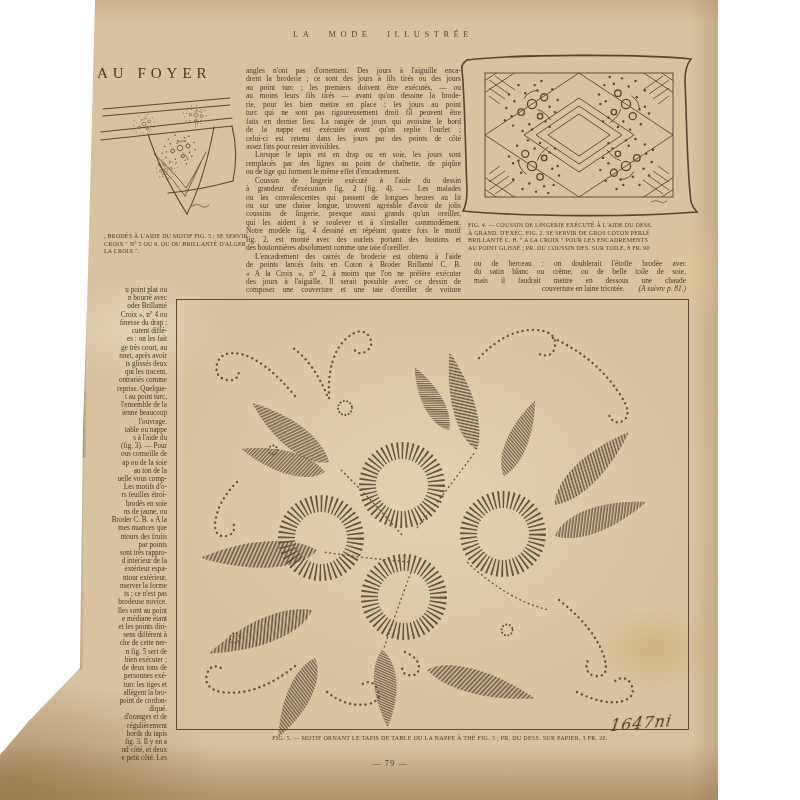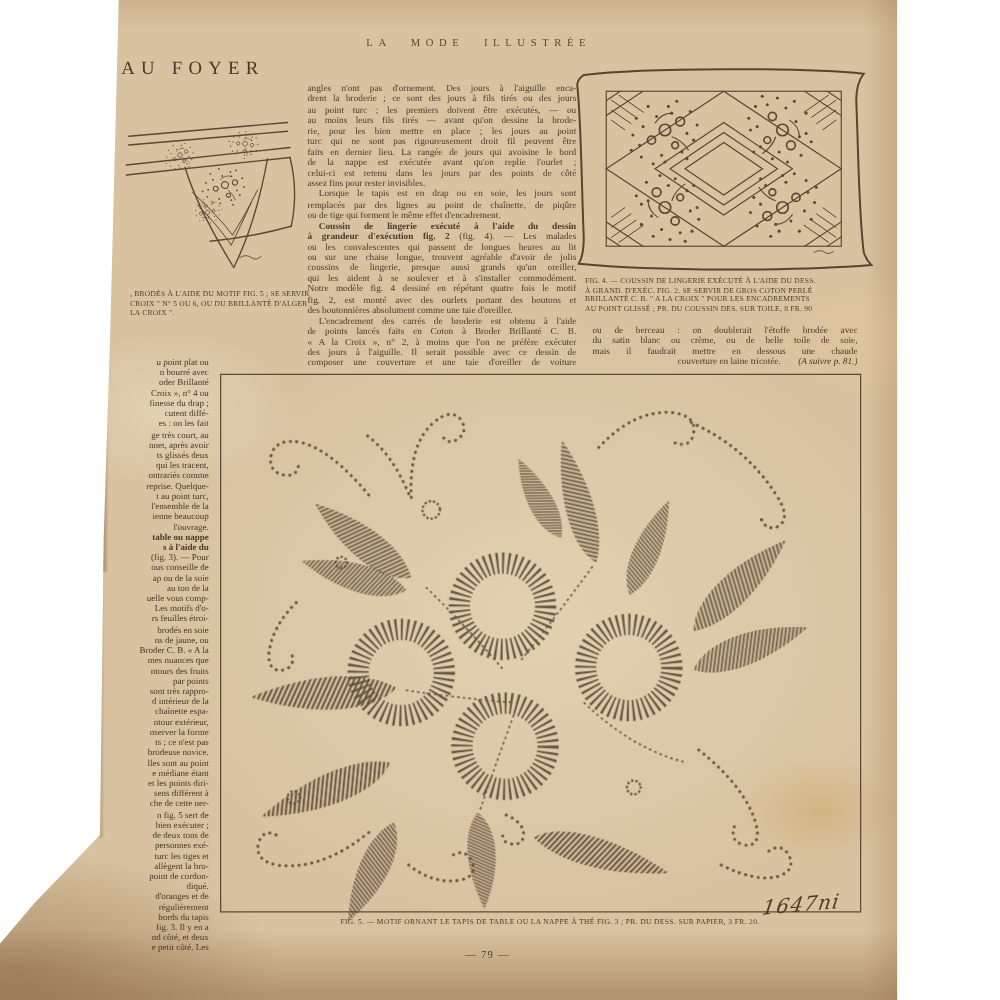--- a/index.html
+++ b/index.html
@@ -16,30 +16,30 @@
       linear-gradient(180deg, rgba(146,104,56,.18) 0%, rgba(146,104,56,0) 3%, rgba(146,104,56,0) 93%, rgba(126,88,44,.42) 99.5%),
       #d8c2a0;
     clip-path:polygon(95px 0, 718px 0, 718px 800px, 0 800px, 0 755px, 28px 722px, 80px 668px, 83px 430px, 88px 272px);
   }
   .edge-shadow{position:absolute;left:80px;top:268px;width:7px;height:190px;
     background:linear-gradient(90deg, rgba(66,42,18,.55), rgba(66,42,18,0));border-radius:4px;filter:blur(.5px);}
   .edge-shadow2{position:absolute;left:79px;top:450px;width:5px;height:220px;
     background:linear-gradient(90deg, rgba(66,42,18,.25), rgba(66,42,18,0));filter:blur(.6px);}
   #masthead{position:absolute;left:233px;top:29px;width:300px;text-align:center;
     font-size:8.5px;letter-spacing:4.5px;word-spacing:9px;color:#5a4830;}
-  #section-title{position:absolute;left:97px;top:47px;font-size:15px;letter-spacing:5px;color:#493827;}
+  #section-title{position:absolute;left:97px;top:65px;font-size:15px;letter-spacing:5px;color:#493827;}
   .col{position:absolute;color:#473827;}
   .tl{white-space:nowrap;overflow:visible;}
   .just .tl{text-align:justify;text-align-last:justify;white-space:normal;height:8.45px;overflow:hidden;padding-left:12px;}
   .just{font-size:7.4px;line-height:8.45px;}
   .ragl .tl{text-align:right;}
   .ragl{font-size:7.2px;line-height:8.22px;}
   .caps{font-size:6px;line-height:7.8px;letter-spacing:.2px;color:#4e3d2b;}
   .caps .tl{text-align:left;white-space:nowrap;}
-  .b{font-weight:bold;}
+  .b{font-weight:normal;}
   .ind{text-indent:9px;}
   .last{text-align-last:left !important;}
   .flexline{display:flex;justify-content:flex-end;text-align:left;text-align-last:left !important;}
   .rt{font-style:italic;margin-left:14px;}
   #motif-frame{position:absolute;left:176px;top:299px;width:511px;height:429px;
     border:1.2px solid rgba(72,54,34,.85);}
   #motif-caption{position:absolute;left:180px;top:735px;width:520px;text-align:center;
     font-size:6px;letter-spacing:.3px;color:#4e3d2b;}
   #page-number{position:absolute;left:330px;top:758px;width:120px;text-align:center;
     font-size:8.5px;color:#53412c;letter-spacing:1px;}
@@ -232,21 +232,21 @@
       <div class="tl">Les motifs d'o-</div>
       <div class="tl">rs feuilles étroi-</div>
       <div class="tl">brodés en soie</div>
       <div class="tl">ns de jaune, ou</div>
       <div class="tl">Broder C. B. « A la</div>
       <div class="tl">mes nuances que</div>
       <div class="tl">ntours des fruits</div>
       <div class="tl">par points</div>
       <div class="tl">sont très rappro-</div>
       <div class="tl">d intérieur de la</div>
-      <div class="tl">chaînette espa-</div>
+      <div class="tl">extérieur espa-</div>
       <div class="tl">ntour extérieur,</div>
       <div class="tl">nserver la forme</div>
       <div class="tl">ts ; ce n'est pas</div>
       <div class="tl">brodeuse novice.</div>
       <div class="tl">lles sont au point</div>
       <div class="tl">e médiane étant</div>
       <div class="tl">et les points diri-</div>
       <div class="tl">sens différent à</div>
       <div class="tl">che de cette ner-</div>
       <div class="tl">n fig. 5 sert de</div>

